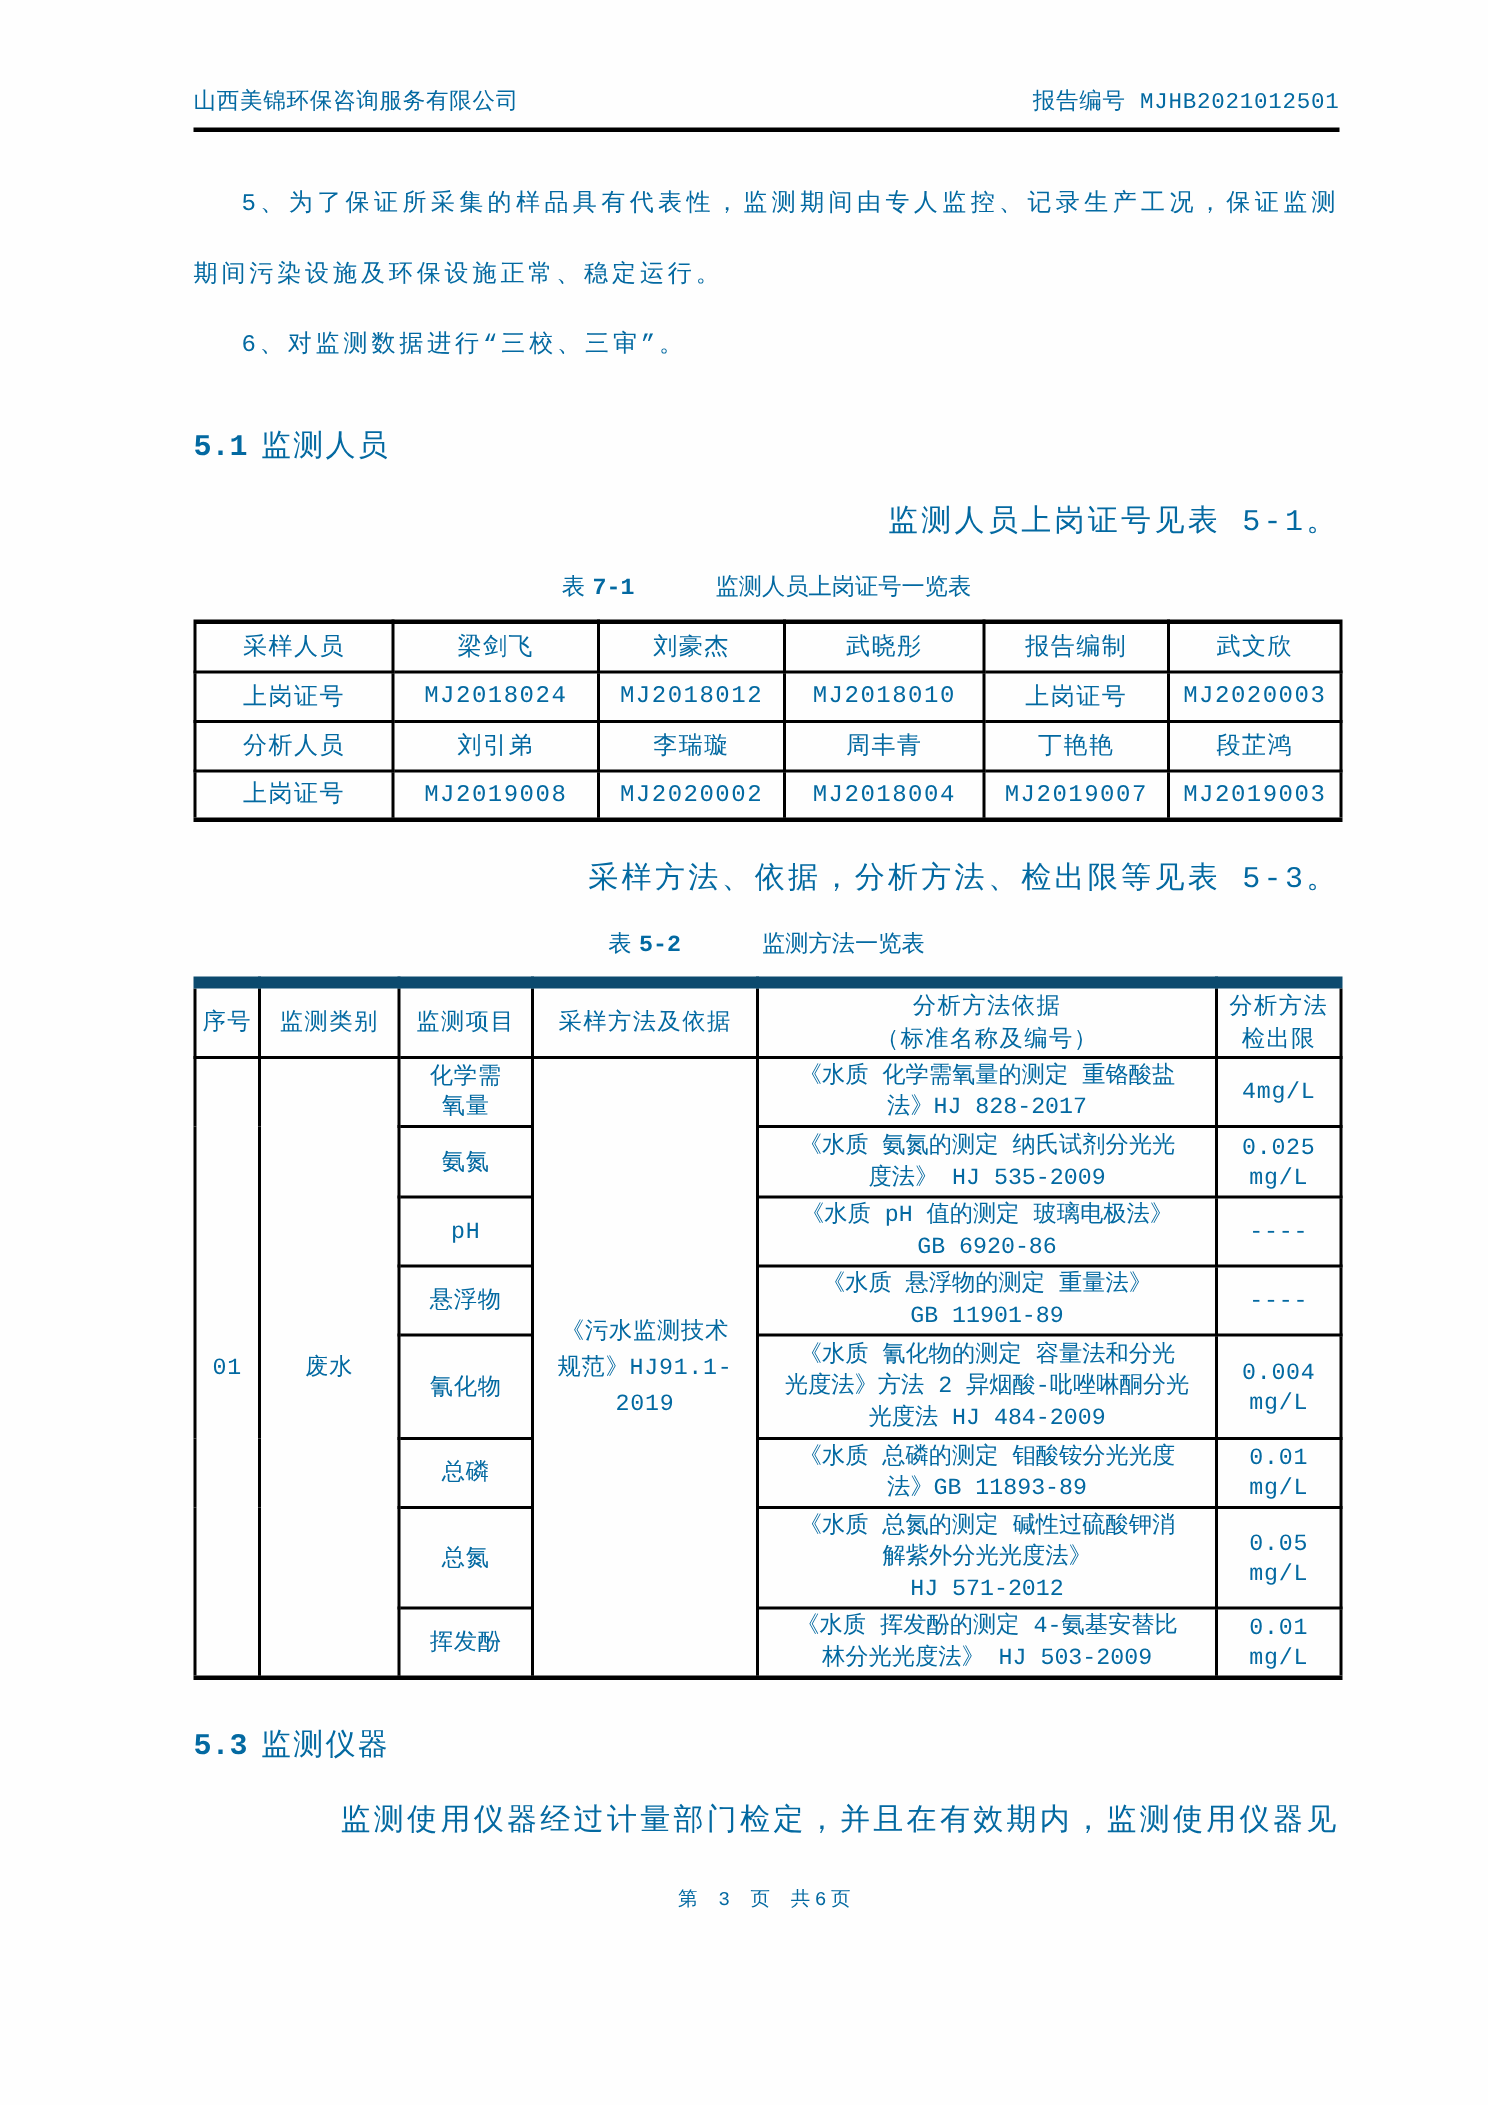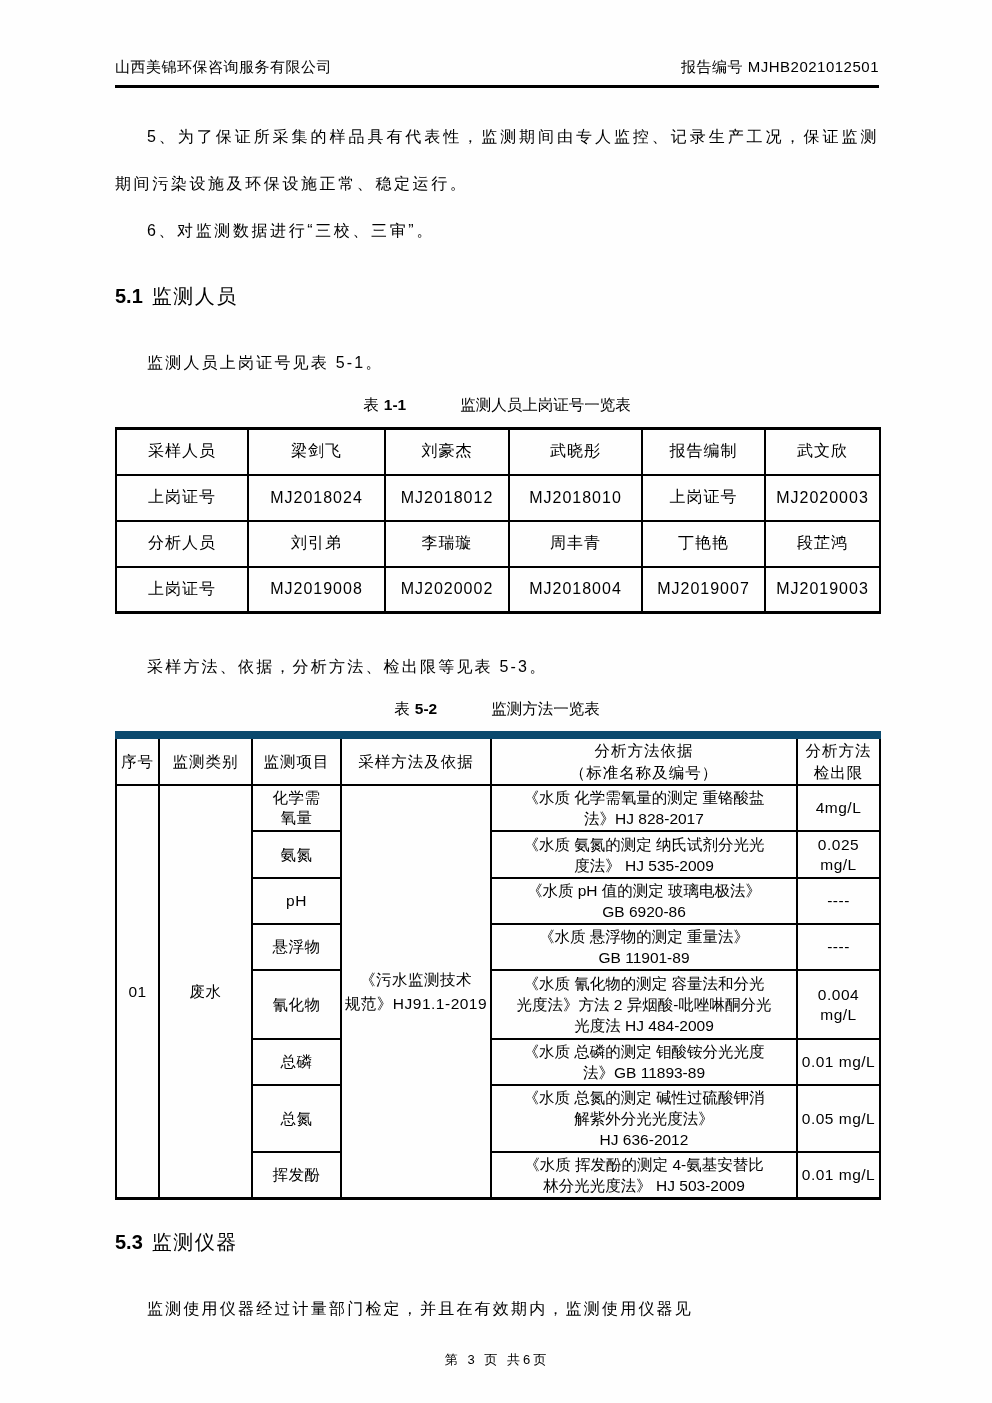--- a/index.html
+++ b/index.html
@@ -1,23 +1,24 @@
 <!DOCTYPE html>
 <html lang="zh"><head>
 <meta charset="utf-8">
 <style>
   * { margin:0; padding:0; box-sizing:border-box; }
   html,body { background:#ffffff; }
   .page {
     position:relative;
     width:992px; height:1403px;
     background:#fefefe;
-    color:#000000;
-    font-family:Liberation Sans, sans-serif;
+    color:#0369a1;
+    font-family:Liberation Mono, monospace;
     overflow:hidden;
+    padding-left:14px;
   }
   .content { width:764px; margin-left:115px; }
 
   .doc-header {
     display:flex; justify-content:space-between; align-items:flex-end;
     padding-top:58px; padding-bottom:8px;
     border-bottom:3px solid #000;
     font-size:15px; letter-spacing:0.5px;
   }
 
@@ -25,33 +26,33 @@
     font-size:16px; letter-spacing:2.6px; line-height:47px;
     text-indent:2em; text-align:justify;
   }
   .p5 { margin-top:25px; }
   .p6 { text-align:left; }
 
   .heading { font-size:20px; margin-top:29px; letter-spacing:1.5px; font-weight:normal; }
   .heading .num { font-weight:bold; letter-spacing:0; margin-right:9px; }
 
   .intro {
-    font-size:16px; letter-spacing:2.2px; line-height:24px;
-    text-indent:2em; margin-top:41px;
+    font-size:20px; letter-spacing:2.2px; line-height:24px;
+    text-indent:2em; margin-top:27px;text-align:right;
   }
 
   .caption { text-align:center; font-size:15.5px; margin-top:20px; margin-bottom:11px; }
   .caption .cap-num { font-weight:bold; margin-left:5px; }
   .caption .cap-title { margin-left:54px; }
 
   table { border-collapse:collapse; width:764px; table-layout:fixed; }
   td, th { border:2px solid #000; text-align:center; vertical-align:middle;
            white-space:pre-line; font-weight:normal; }
   .t1 { border-top:3px solid #000; border-bottom:3px solid #000; }
-  .t1 td { font-size:16px; height:46px; letter-spacing:1px; }
+  .t1 td { font-size:16px; height:33px; letter-spacing:1px; }
   .t2 { border-top:8px solid #0c4a6e; border-bottom:3px solid #000; }
   .t2 th { font-size:15.5px; line-height:22px; height:50px; letter-spacing:1px; }
   .t2 td { font-size:15.5px; line-height:20px; padding:1px 2px; letter-spacing:0.5px; }
   .t2 .method-cell { line-height:21px; letter-spacing:0; }
   .t2 .sampling-cell { line-height:24px; }
   .r0{height:46px}.r1{height:47px}.r2{height:43px}.r3{height:45px}
   .r4{height:69px}.r5{height:45px}.r6{height:48px}.r7{height:45px}
 
   .page-footer { text-align:center; font-size:13px; margin-top:30px; letter-spacing:3px; }
 </style>
@@ -66,21 +67,21 @@
       <span>报告编号 MJHB2021012501</span>
     </div>
 
     <p class="para p5">5、为了保证所采集的样品具有代表性，监测期间由专人监控、记录生产工况，保证监测期间污染设施及环保设施正常、稳定运行。</p>
     <p class="para p6">6、对监测数据进行“三校、三审”。</p>
 
     <h2 class="heading"><span class="num">5.1</span><span>监测人员</span></h2>
 
     <p class="intro">监测人员上岗证号见表 5-1。</p>
 
-    <div class="caption"><span>表</span><span class="cap-num">1-1</span><span class="cap-title">监测人员上岗证号一览表</span></div>
+    <div class="caption"><span>表</span><span class="cap-num">7-1</span><span class="cap-title">监测人员上岗证号一览表</span></div>
 
     <table class="t1">
       <colgroup>
           <col style="width:132px">
           <col style="width:137px">
           <col style="width:124px">
           <col style="width:133px">
           <col style="width:123px">
           <col style="width:115px">
         </colgroup>
@@ -184,21 +185,21 @@
       <tr class="r5">
         <td>总磷</td>
         <td class="method-cell">《水质 总磷的测定 钼酸铵分光光度
 法》GB 11893-89</td>
         <td>0.01 mg/L</td>
       </tr>
       <tr class="r6">
         <td>总氮</td>
         <td class="method-cell">《水质 总氮的测定 碱性过硫酸钾消
 解紫外分光光度法》
-HJ 636-2012</td>
+HJ 571-2012</td>
         <td>0.05 mg/L</td>
       </tr>
       <tr class="r7">
         <td>挥发酚</td>
         <td class="method-cell">《水质 挥发酚的测定 4-氨基安替比
 林分光光度法》  HJ 503-2009</td>
         <td>0.01 mg/L</td>
       </tr>
     </tbody>
       </table>

